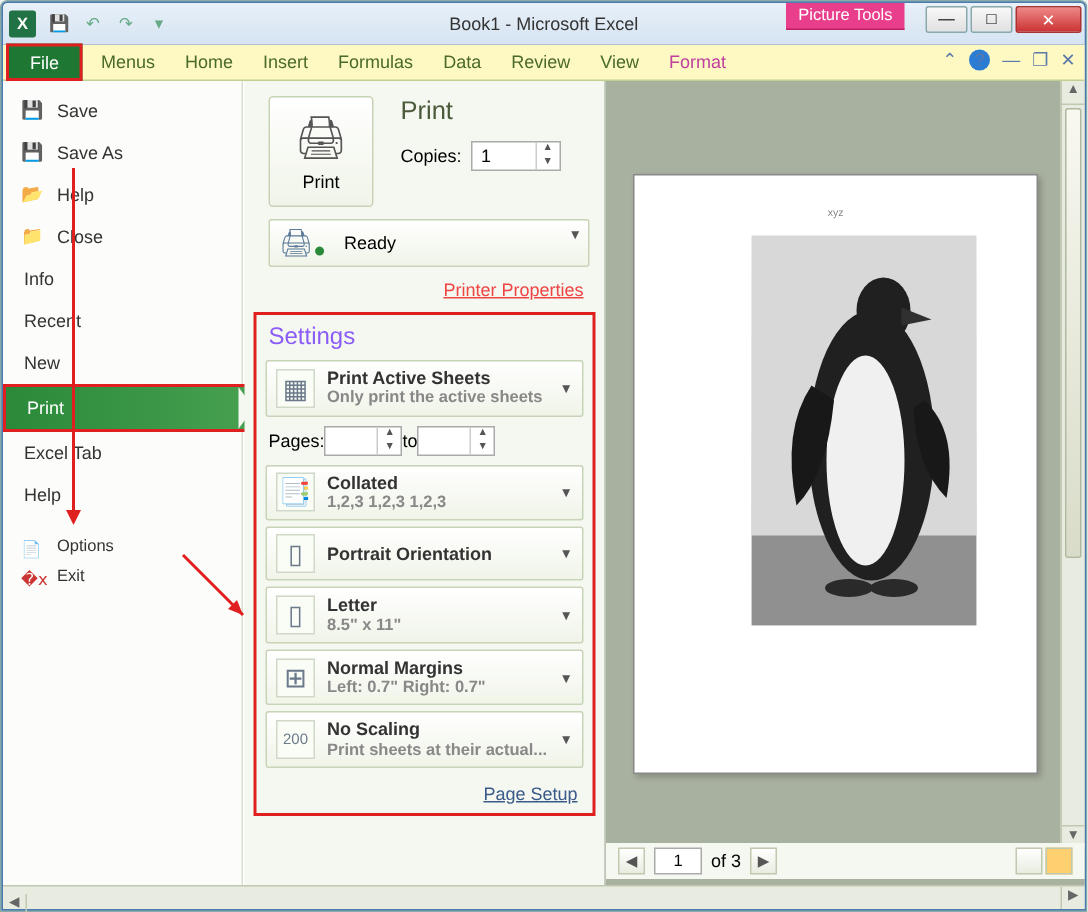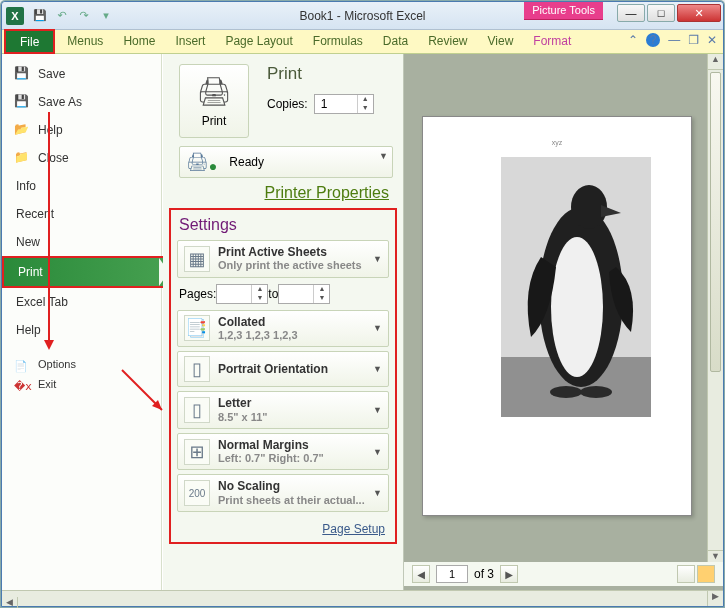--- a/index.html
+++ b/index.html
@@ -40,24 +40,24 @@
 .printer-icon { font-size: 28px; color: #555; }
 .print-head { font-size: 17px; color: #4a5a3a; }
 .copies-row { display: flex; align-items: center; gap: 6px; margin-top: 10px; font-size: 12px; }
 .spinner { width: 60px; height: 20px; border: 1px solid #aaa; background: #fff; display: flex; align-items: center; padding: 0 18px 0 6px; position: relative; font-size: 12px; }
 .spinner .arrows { position: absolute; right: 0; top: 0; width: 16px; height: 100%; border-left: 1px solid #ccc; display: flex; flex-direction: column; }
 .spinner .arrows span { flex: 1; font-size: 7px; text-align: center; color: #555; }
 
 .printer-sel { margin: 4px 10px 2px 16px; border: 1px solid #c8d4b8; background: linear-gradient(#fff,#f0f4e8); padding: 4px 6px; display: flex; align-items: center; gap: 6px; font-size: 12px; position: relative; border-radius: 2px; }
 .printer-sel .dd { position: absolute; right: 4px; top: 4px; font-size: 9px; color: #555; }
 .link-right { text-align: right; padding: 4px 14px 6px 0; }
-.link-right a { color: #4d7c0f; font-size: 16px; text-decoration: underline; }
+.link-right a { color: #ef4444; font-size: 12px; text-decoration: underline; }
 
 .settings-box { border: 2px solid #e02020; margin: 0 6px 8px 6px; padding: 6px 6px 26px 6px; position: relative; }
-.settings-title { font-size: 16px; color: #701a75; margin: 0 0 6px 2px; }
+.settings-title { font-size: 16px; color: #8b5cf6; margin: 0 0 6px 2px; }
 .setting { border: 1px solid #c8d4b8; background: linear-gradient(#fff,#f0f4e8); padding: 4px 6px 4px 6px; display: flex; align-items: center; gap: 8px; position: relative; margin-bottom: 4px; border-radius: 2px; min-height: 36px; }
 .setting.single { min-height: 30px; }
 .setting .dd { position: absolute; right: 6px; top: 50%; transform: translateY(-50%); font-size: 9px; color: #555; }
 .setting-icon { width: 26px; height: 26px; flex-shrink: 0; display: flex; align-items: center; justify-content: center; font-size: 18px; color: #6a7a8a; border: 1px solid #d0d8c8; background: #fafcf6; }
 .setting-text { font-size: 12px; color: #333; line-height: 1.2; font-weight: bold; }
 .setting-sub { font-size: 11px; color: #888; }
 .pages-row { display: flex; align-items: center; gap: 0; font-size: 12px; padding: 2px 2px 6px 2px; }
 .pages-row .spinner { width: 52px; }
 .page-setup { position: absolute; right: 10px; bottom: 6px; font-size: 12px; color: #3a5a8a; text-decoration: underline; }
 
@@ -110,21 +110,20 @@
       <div class="win-btn">□</div>
       <div class="win-btn win-close">✕</div>
     </div>
   </div>
 
   <div class="ribbon">
     <div class="tab-file">File</div>
     <div class="tab">Menus</div>
     <div class="tab">Home</div>
     <div class="tab">Insert</div>
-    <div class="tab">Page Layout</div>
     <div class="tab">Formulas</div>
     <div class="tab">Data</div>
     <div class="tab">Review</div>
     <div class="tab">View</div>
     <div class="tab" style="color:#c040a0">Format</div>
     <div class="ribbon-right">
       <span>⌃</span>
       <span class="help-icon">?</span>
       <span>—</span>
       <span>❐</span>

